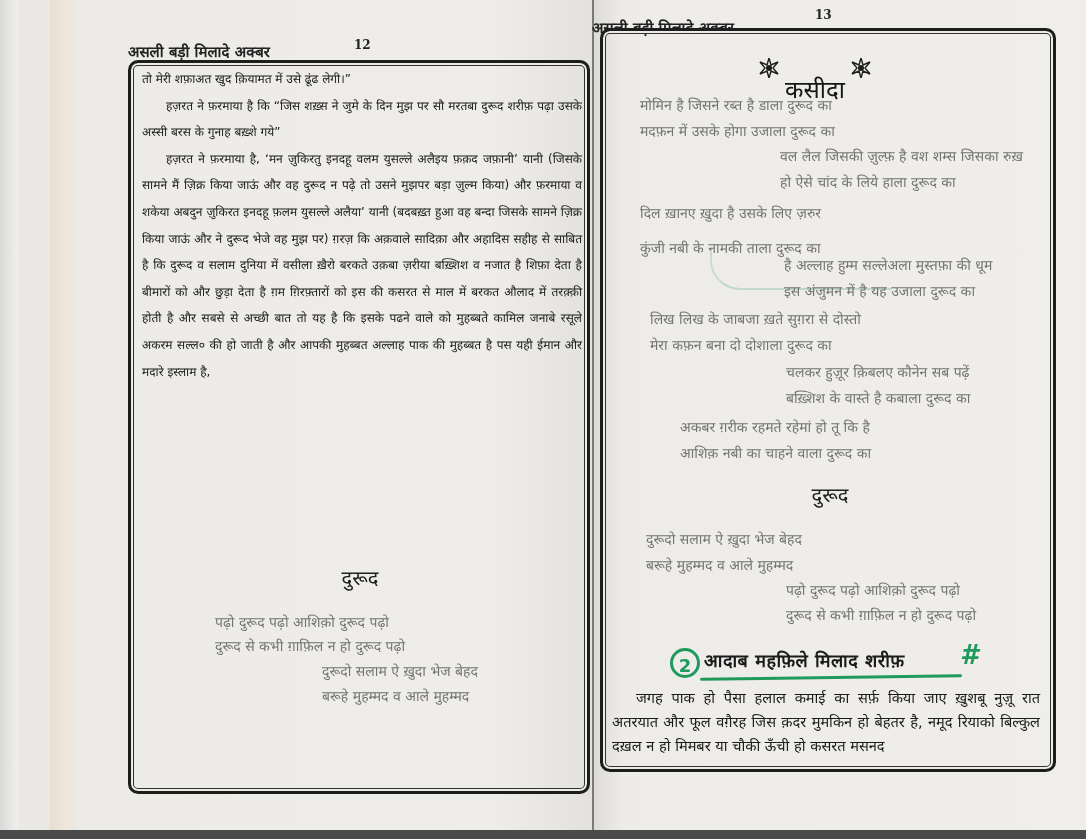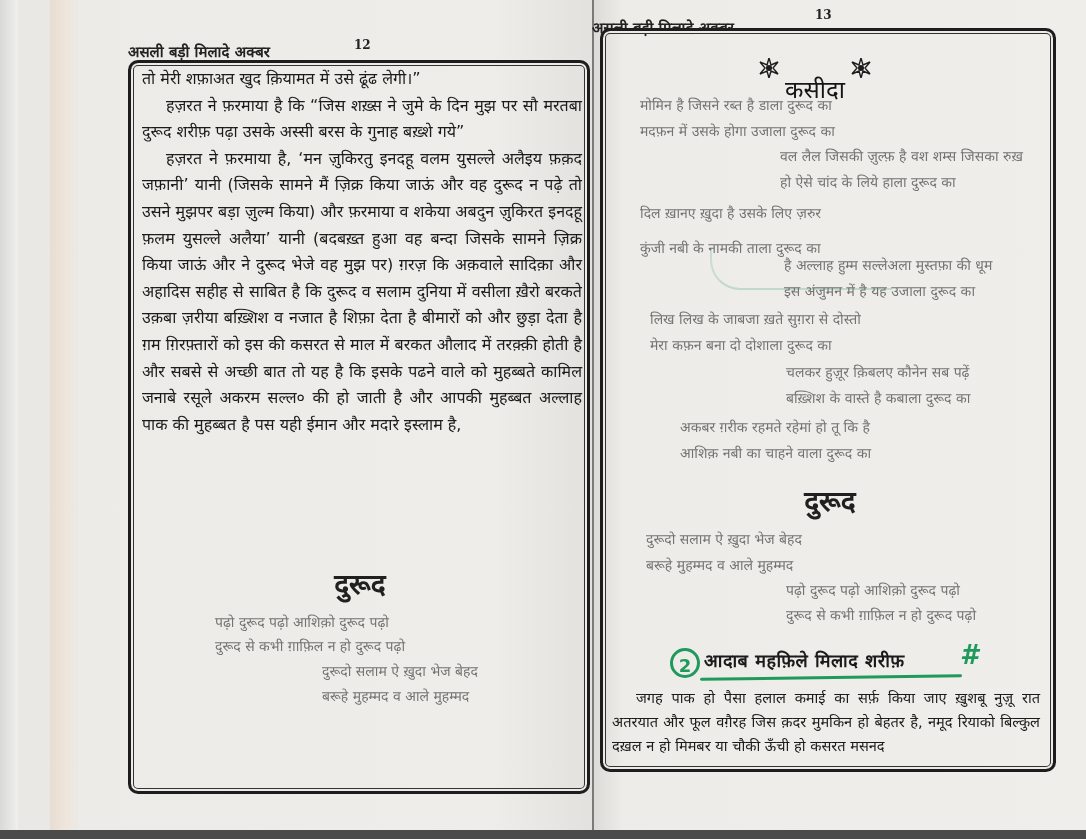--- a/index.html
+++ b/index.html
@@ -41,28 +41,28 @@
       position: absolute; font-family: "DejaVu Serif", serif; font-weight: bold;
       font-size: 12px; color: #222;
     }
     .frame {
       position: absolute;
       border: 3px solid #1d1d1d;
       border-radius: 10px;
       box-shadow: inset 0 0 0 2px #ecebe7, inset 0 0 0 3px #333;
     }
     .para {
-      position: absolute; font-size: 16px; line-height: 26.6px; color: #1b1b1b;
+      position: absolute; font-size: 12px; line-height: 26.6px; color: #1b1b1b;
       text-align: justify;
     }
     .para p { margin: 0; }
     .indent { text-indent: 24px; }
     .bold-lead { font-weight: bold; }
     .section-heading {
-      position: absolute; font-size: 28px; font-weight: bold; color: #202020;
+      position: absolute; font-size: 20px; font-weight: normal; color: #202020;
       text-align: center;
     }
     .verse {
       position: absolute; font-family: "DejaVu Sans", sans-serif; 
       font-size: 14px; color: #737373; white-space: nowrap;
     }
     .qasida-title {
       position: absolute; left: 740px; top: 46px; width: 150px; height: 44px;
       display: flex; align-items: center; justify-content: center; gap: 6px;
     }

